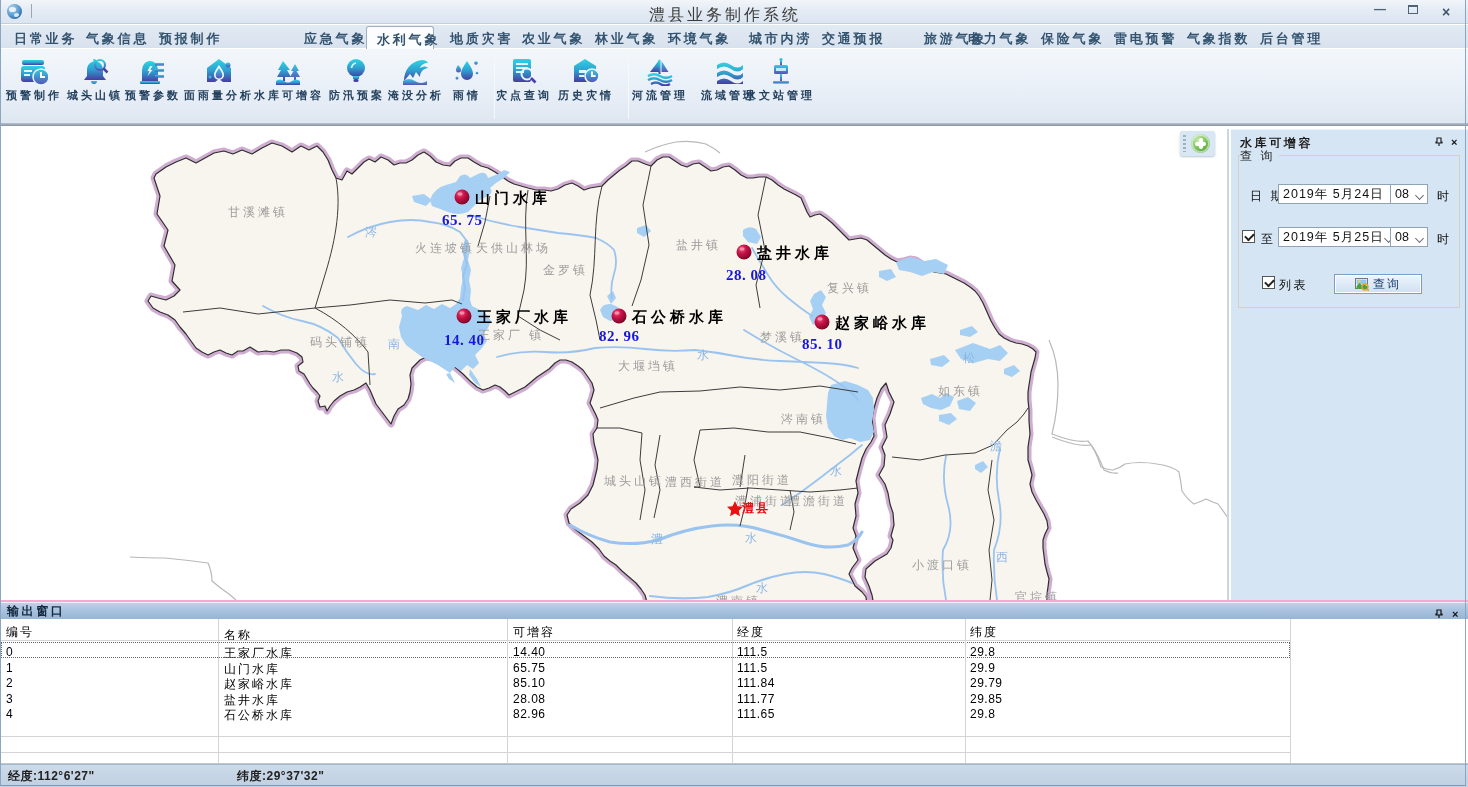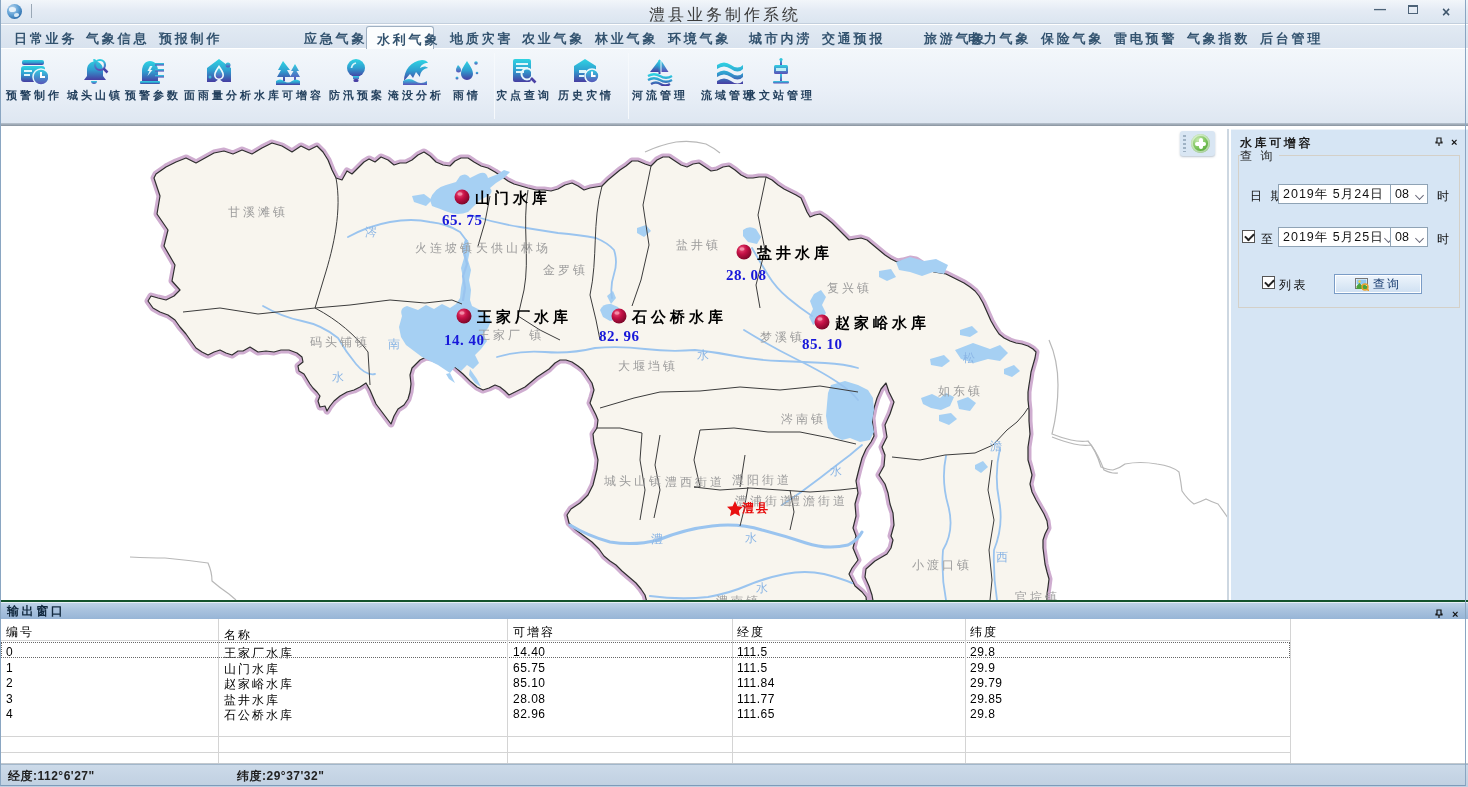--- a/index.html
+++ b/index.html
@@ -36,21 +36,21 @@
 .rx{font-size:11px;font-weight:bold;color:#111}
 .gbox{position:absolute;left:1238px;top:155px;width:222px;height:153px;border:1px solid #d4d0c8}
 .glegend{position:absolute;left:1240px;top:148px;font-size:12px;color:#1c1c1c;background:#d6e5f4;padding-right:4px;letter-spacing:2.6px}
 .rlab{position:absolute;font-size:12px;color:#111;letter-spacing:2.6px;white-space:nowrap}
 .combo{position:absolute;height:20px;background:#fff;border:1px solid #8fa3b5;font-size:12.5px;color:#111;line-height:18px;padding-left:4px;white-space:nowrap;letter-spacing:1px}
 .combo i{position:absolute;right:4px;top:7px;width:7px;height:7px;border-left:1.6px solid #667;border-bottom:1.6px solid #667;transform:rotate(-45deg) scale(.9);transform-origin:center}
 .cbx{position:absolute;width:13px;height:13px;background:#fff;border:1px solid #555}
 .cbx:before{content:"";position:absolute;left:2px;top:2px;width:7px;height:4px;border-left:2px solid #222;border-bottom:2px solid #222;transform:rotate(-45deg)}
 #qbtn{position:absolute;left:1334px;top:274px;width:88px;height:20px;background:linear-gradient(180deg,#eef5fc,#cfe0f2);border:1px solid #7a9cc6;box-shadow:inset 0 0 0 1px #fff;display:flex;align-items:center;justify-content:center;gap:4px;font-size:12px;color:#163a6e;letter-spacing:2px}
 
-#bpanel{position:absolute;left:0;top:600px;width:1468px;height:164px;background:#14532d}
+#bpanel{position:absolute;left:0;top:600px;width:1468px;height:164px;background:#f9a8d4}
 #bhead{position:absolute;left:0;top:2px;width:1468px;height:17px;background:linear-gradient(180deg,#bed2e8 0%,#a9c2de 45%,#97b5d6 100%);border-top:1px solid #e8eff7;font-size:12px;font-weight:bold;color:#12293f;letter-spacing:2.6px;padding-left:7px;line-height:16px}
 .bicons{position:absolute;left:1435px;top:3px;display:flex;gap:8px;align-items:center}
 #tblarea{position:absolute;left:0;top:19px;width:1468px;height:145px;background:#fff;font-size:12px;color:#000}
 #tblarea .hl{position:absolute;height:1px;background:#d4d4d4}
 #tblarea .vl{position:absolute;width:1px;background:#d4d4d4}
 #tblarea .cell{position:absolute;white-space:nowrap;letter-spacing:2px}
 #tblarea .num{letter-spacing:0.5px}
 #selrow{position:absolute;left:1px;top:23px;width:1289px;height:16px;border:1px dotted #666}
 
 #statusbar{position:absolute;left:0;top:764px;width:1468px;height:23px;background:linear-gradient(180deg,#ccdae9,#c0d0e1);border-top:1px solid #a2b7cb;font-size:12px;font-weight:bold;color:#222;line-height:22px;letter-spacing:0.5px}

